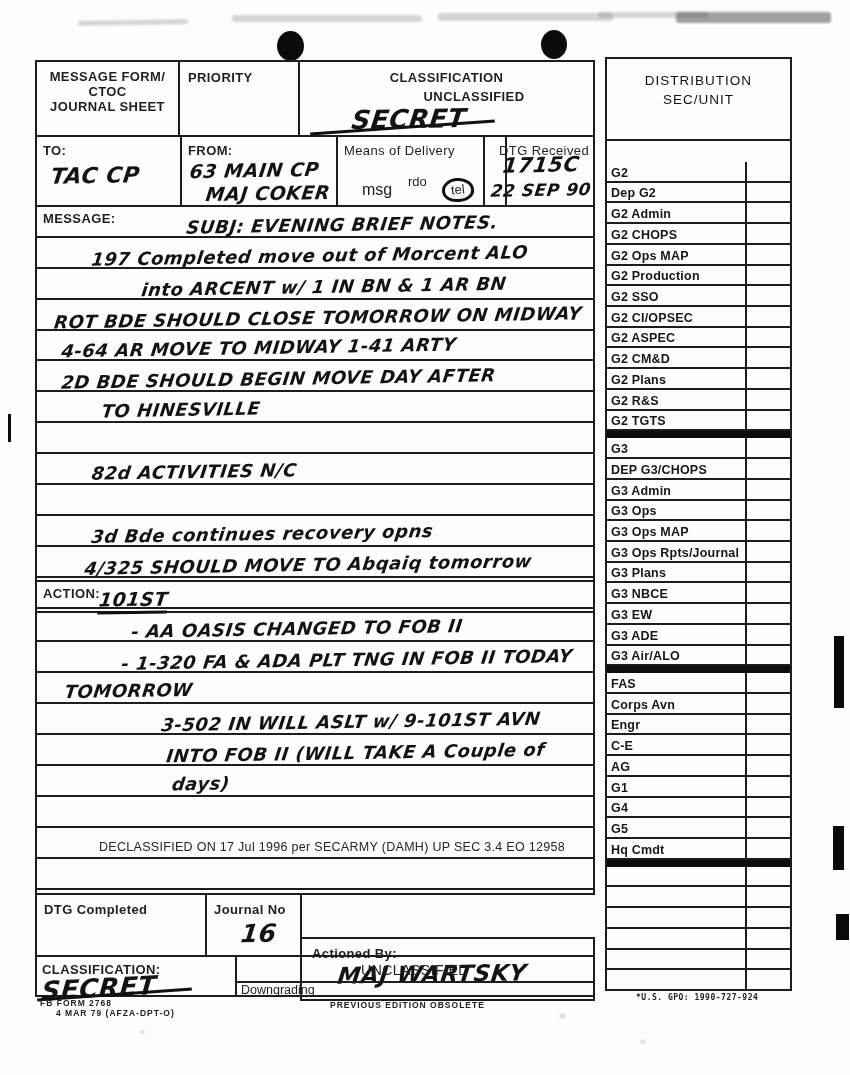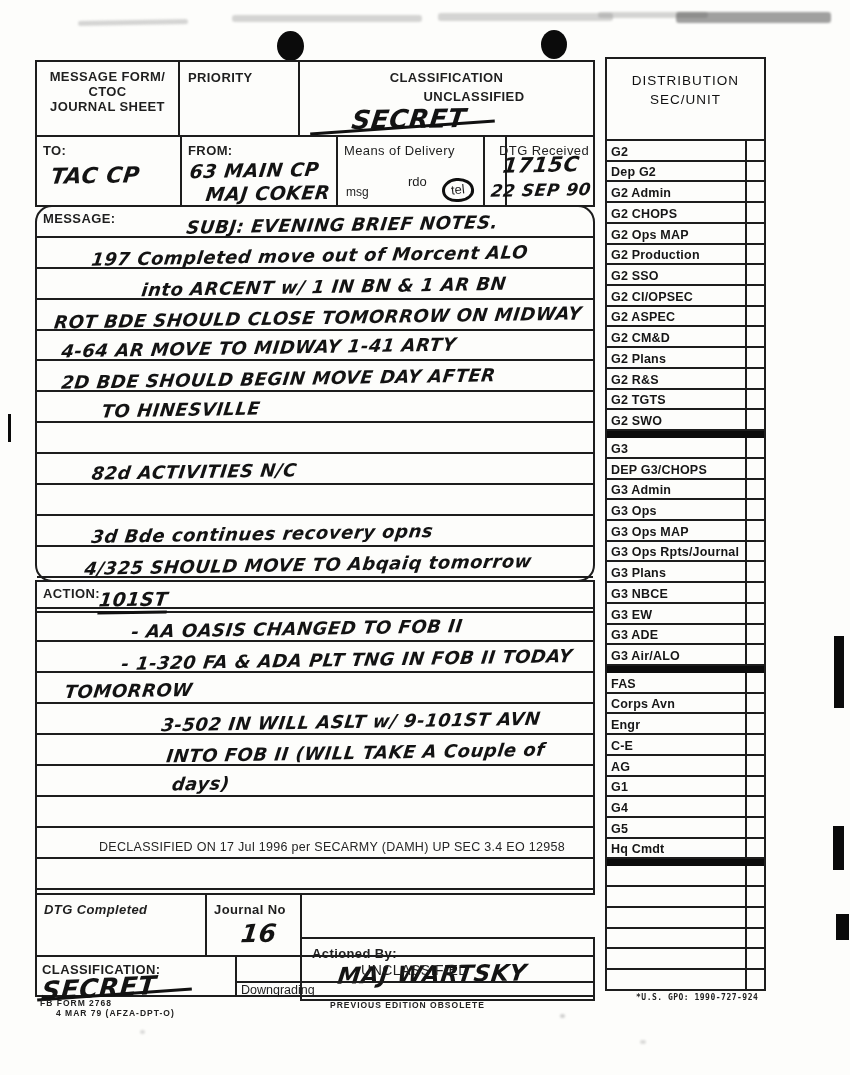--- a/index.html
+++ b/index.html
@@ -23,22 +23,22 @@
   .lines{position:absolute;left:0;right:0;top:0;}
   .rule-line{position:relative;border-bottom:2px solid var(--ink);}
   .msg-lines .rule-line{height:28.9px;}
   .act-lines .rule-line{height:29px;}
   .line-text{position:absolute;bottom:1px;font-size:18px;white-space:nowrap;}
   .line-text.typed{
     font-family:"Liberation Sans",sans-serif;font-size:12.5px;font-weight:400;
     font-style:normal;transform:none;letter-spacing:.3px;color:#242424;bottom:3px;
   }
   
-  .dist-table{position:absolute;left:605px;top:57px;width:161px;height:934px;
-    border:2px solid var(--ink);box-sizing:border-box;display:flex;flex-direction:column;}
+  .dist-table{position:absolute;left:605px;top:57px;width:187px;height:934px;
+    border:2px solid var(--ink);box-sizing:border-box;display:flex;flex-direction:column;gap:21px;}
   .dist-header{height:82px;border-bottom:2px solid var(--ink);text-align:center;
     padding-top:12px;box-sizing:border-box;font-size:13.5px;letter-spacing:1px;color:#111;}
   .dist-header div{line-height:19px;}
   .dist-rows{flex:1;display:flex;flex-direction:column;}
   .dist-row{flex:1;display:flex;border-bottom:2px solid var(--ink);min-height:0;}
   .dist-row:last-child{border-bottom:none;}
   .dist-label{width:140px;border-right:2px solid var(--ink);box-sizing:border-box;
     font-size:12.5px;font-weight:700;color:#161616;display:flex;align-items:flex-end;
     padding:0 2px 1px 4px;white-space:nowrap;overflow:hidden;letter-spacing:.2px;}
   .dist-check{flex:1;}
@@ -96,31 +96,31 @@
     <span class="plabel">TO:</span>
     <span class="hw" style="position:absolute;left:14px;top:26px;font-size:22px;">TAC CP</span>
   </div>
   <div class="cell" style="left:180px;top:135px;width:158px;height:72px;padding:4px 0 0 6px;">
     <span class="plabel">FROM:</span>
     <span class="hw" style="position:absolute;left:8px;top:22px;font-size:19px;">63 MAIN CP</span>
     <span class="hw" style="position:absolute;left:24px;top:45px;font-size:19px;">MAJ COKER</span>
   </div>
   <div class="cell" style="left:336px;top:135px;width:171px;height:72px;padding:4px 0 0 6px;">
     <span class="plabel" style="font-weight:400;font-size:13px;">Means of Delivery</span>
-    <span style="position:absolute;left:8px;bottom:6px;font-size:12px;">msg</span>
+    <span style="position:absolute;left:24px;bottom:6px;font-size:16px;">msg</span>
     <span style="position:absolute;left:70px;bottom:16px;font-size:13px;">rdo</span>
     <span class="pen-circle" style="position:absolute;left:110px;bottom:3px;font-size:13px;">tel</span>
   </div>
   <div class="cell" style="left:483px;top:135px;width:112px;height:72px;padding:4px 0 0 14px;">
     <span class="plabel" style="font-weight:400;font-size:13px;">DTG Received</span>
     <span class="hw" style="position:absolute;left:18px;top:16px;font-size:21px;">1715C</span>
     <span class="hw" style="position:absolute;left:6px;top:43px;font-size:17px;">22 SEP 90</span>
   </div>
 
-  <div class="cell" style="left:35px;top:205px;width:560px;height:377px;border-radius:17px;">
+  <div class="cell" style="left:35px;top:205px;width:560px;height:377px;">
     <span class="plabel" style="position:absolute;left:6px;top:4px;">MESSAGE:</span>
     <div class="lines msg-lines" id="message-lines">
         <div class="rule-line">
           <span class="line-text hw" style="left: 150px;">SUBJ: EVENING BRIEF NOTES.</span>
         </div>
         <div class="rule-line">
           <span class="line-text hw" style="left: 55px;">197 Completed move out of Morcent ALO</span>
         </div>
         <div class="rule-line">
           <span class="line-text hw" style="left: 105px;">into ARCENT   w/ 1 IN BN &amp; 1 AR BN</span>
@@ -187,21 +187,21 @@
         </div>
         <div class="rule-line">
           <span class="line-text typed" style="left: 62px;">DECLASSIFIED ON 17 Jul 1996 per SECARMY (DAMH) UP SEC 3.4 EO 12958</span>
         </div>
         <div class="rule-line">
           <span class="line-text hw" style="left: 0px;"></span>
         </div>
       </div>
   </div>
 
-  <div class="cell" style="left:35px;top:893px;width:172px;height:64px;padding:5px 0 0 7px;font-style:italic;">
+  <div class="cell" style="left:35px;top:893px;width:172px;height:64px;padding:5px 0 0 7px;">
     <span class="plabel">DTG Completed</span>
   </div>
   <div class="cell" style="left:205px;top:893px;width:97px;height:64px;padding:5px 0 0 7px;">
     <span class="plabel">Journal No</span>
     <span class="hw" style="position:absolute;left:34px;top:24px;font-size:25px;">16</span>
   </div>
   <div class="cell" style="left:300px;top:937px;width:295px;height:64px;padding:5px 0 0 10px;">
     <span class="plabel">Actioned By:</span>
     <span class="hw" style="position:absolute;left:36px;top:22px;font-size:23px;">MAJ WARTSKY</span>
   </div>
@@ -273,24 +273,20 @@
           <span class="dist-check"></span>
         </div>
         <div class="dist-row">
           <span class="dist-label">G2  R&amp;S</span>
           <span class="dist-check"></span>
         </div>
         <div class="dist-row">
           <span class="dist-label">G2  TGTS</span>
           <span class="dist-check"></span>
         </div>
-        <div class="dist-row">
-          <span class="dist-label">G2  SWO</span>
-          <span class="dist-check"></span>
-        </div>
         <div class="dist-divider"></div>
         <div class="dist-row">
           <span class="dist-label">G3</span>
           <span class="dist-check"></span>
         </div>
         <div class="dist-row">
           <span class="dist-label">DEP  G3/CHOPS</span>
           <span class="dist-check"></span>
         </div>
         <div class="dist-row">

